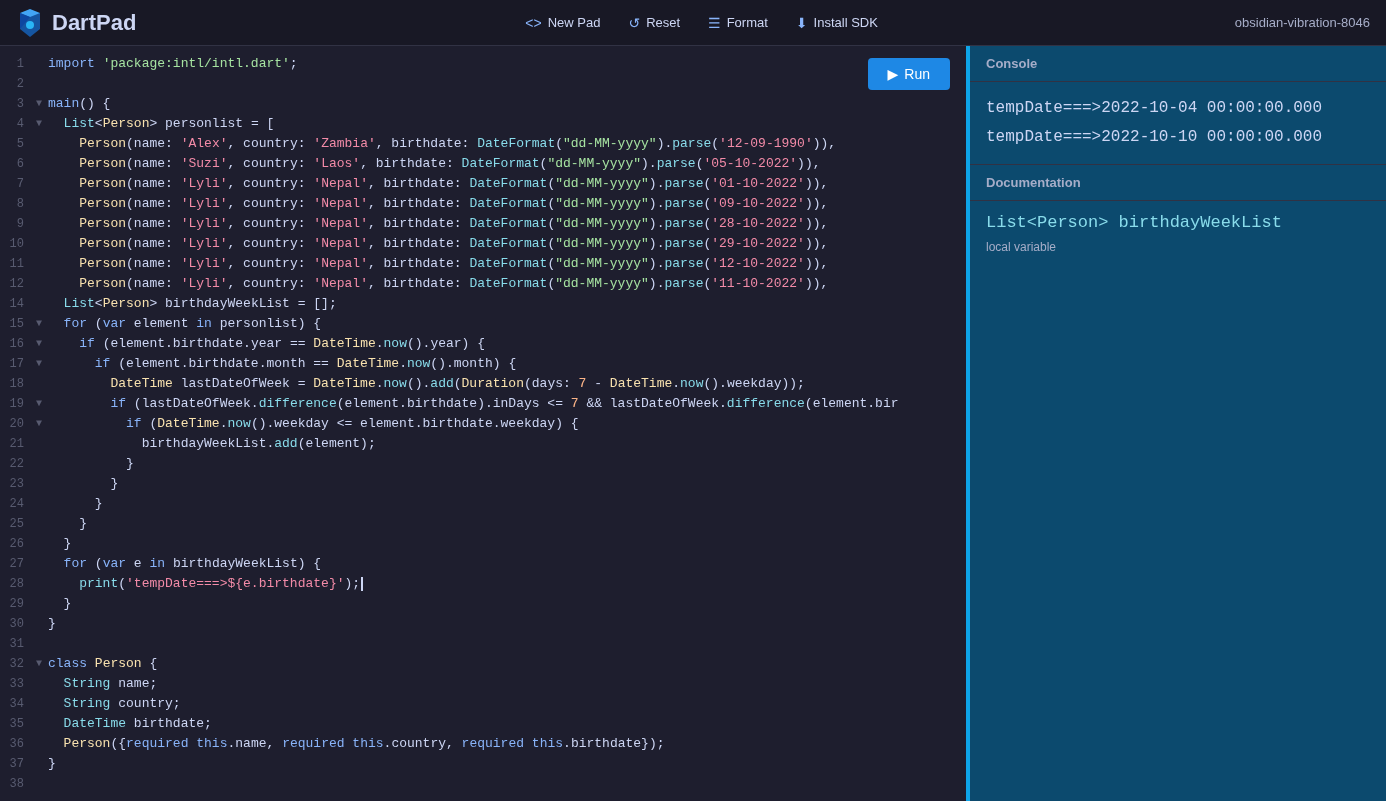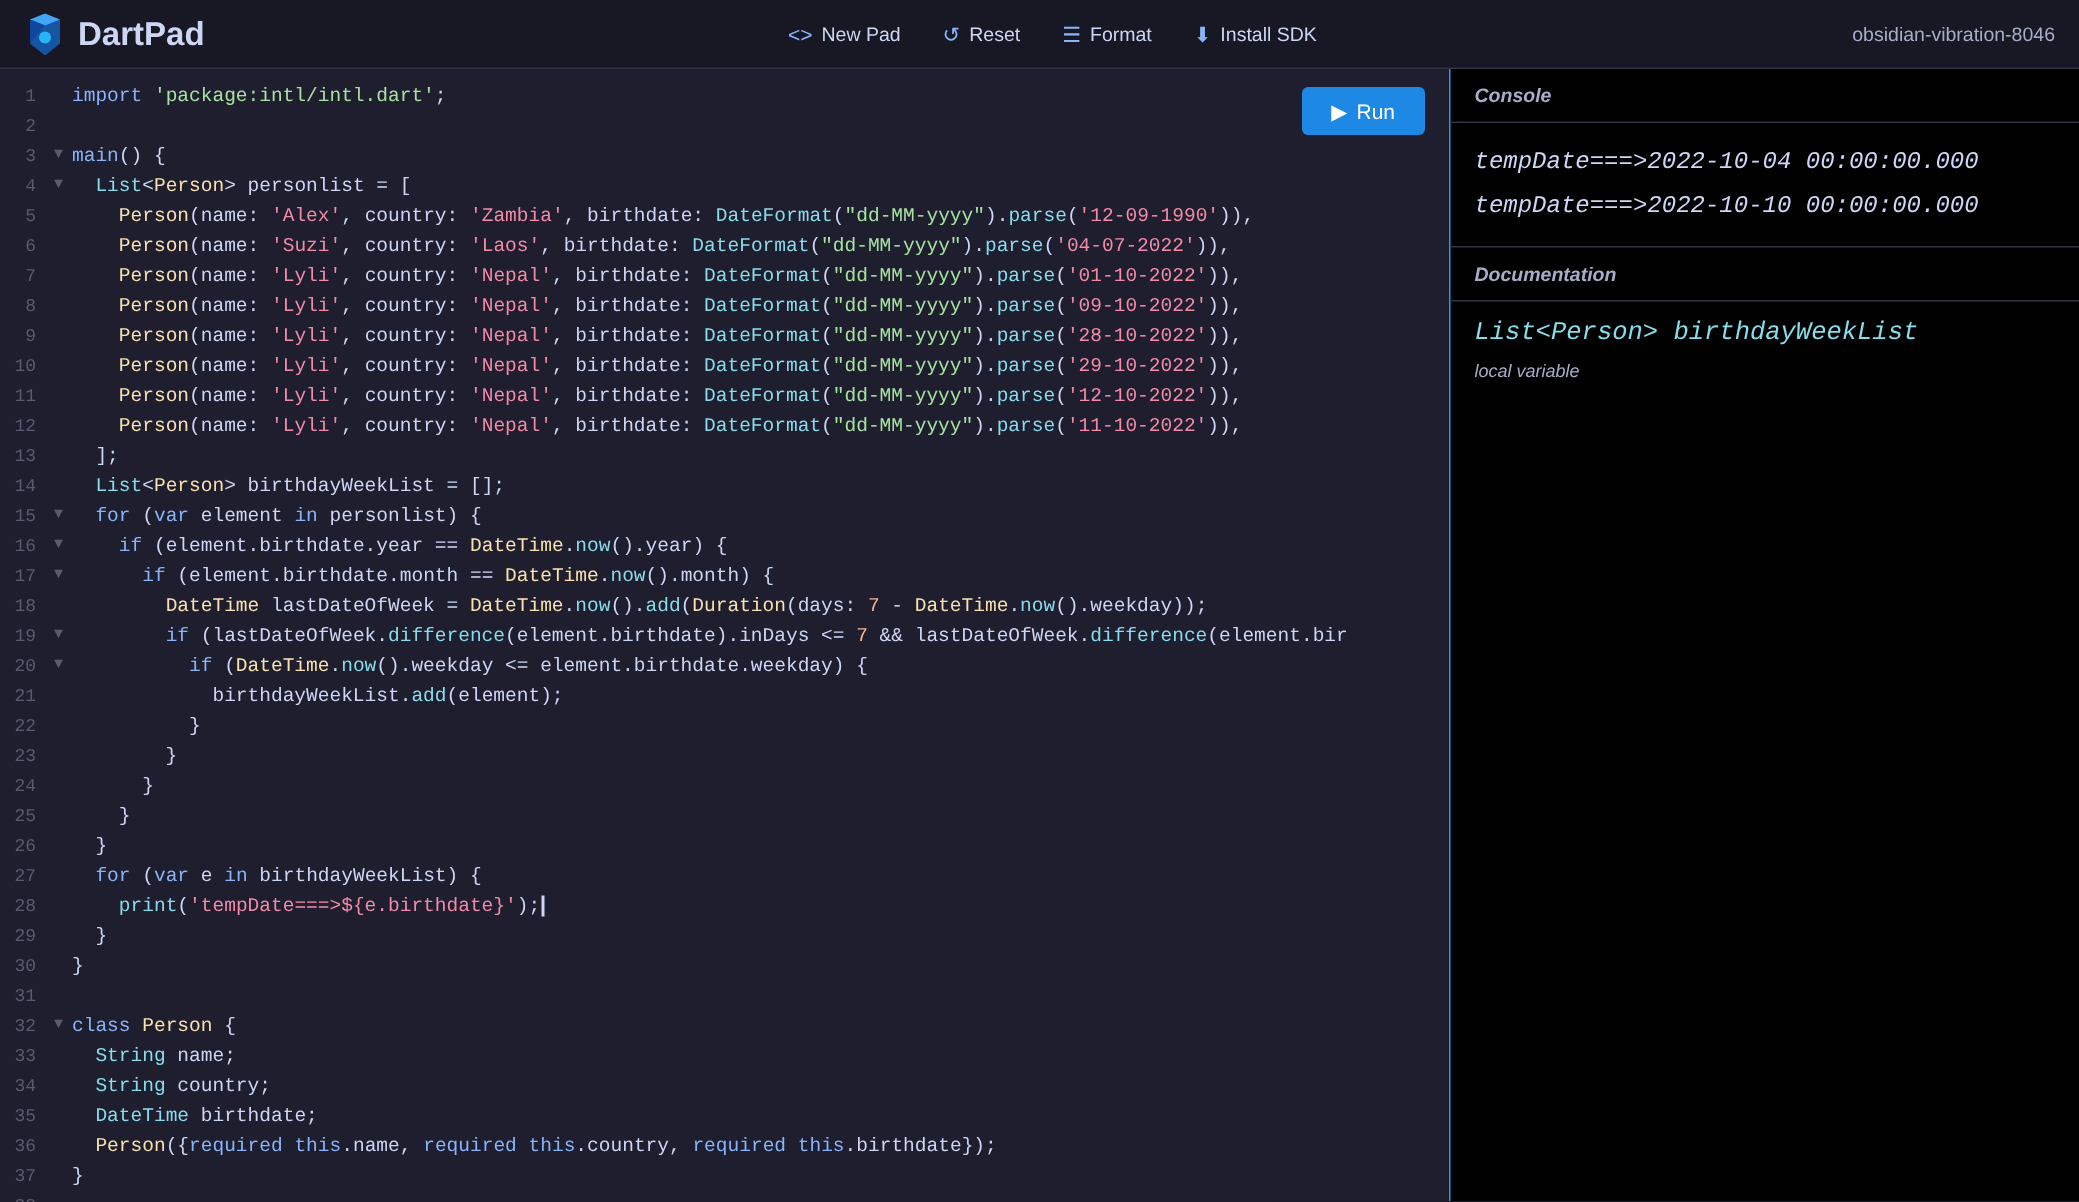--- a/index.html
+++ b/index.html
@@ -148,25 +148,24 @@
     .str2 { color: #f38ba8; } 
     .cls { color: #f9e2af; }
     .num { color: #fab387; }
     .var { color: #cdd6f4; }
     .type { color: #89dceb; }
     .prop { color: #cdd6f4; }
     
     #right-panel {
       width: 420px;
       min-width: 420px;
-      background: #000000;
-      border-left: 1px solid #0ea5e9;
+      background: #0c4a6e;
+      border-left: 4px solid #0ea5e9;
       display: flex;
       flex-direction: column;
-      font-style: italic;
     }
     #console-section {
       flex: 0 0 auto;
       border-bottom: 1px solid #313244;
     }
     #console-header {
       padding: 10px 16px;
       color: #a6adc8;
       font-family: sans-serif;
       font-size: 13px;
@@ -281,21 +280,21 @@
 
       <div class="code-line">
         <span class="line-num">5</span>
         <span class="fold-arrow"> </span>
         <span class="code-content">    <span class="cls">Person</span>(<span class="prop">name:</span> <span class="str2">'Alex'</span>, <span class="prop">country:</span> <span class="str2">'Zambia'</span>, <span class="prop">birthdate:</span> <span class="fn">DateFormat</span>(<span class="str">"dd-MM-yyyy"</span>).<span class="fn">parse</span>(<span class="str2">'12-09-1990'</span>)),</span>
       </div>
 
       <div class="code-line">
         <span class="line-num">6</span>
         <span class="fold-arrow"> </span>
-        <span class="code-content">    <span class="cls">Person</span>(<span class="prop">name:</span> <span class="str2">'Suzi'</span>, <span class="prop">country:</span> <span class="str2">'Laos'</span>, <span class="prop">birthdate:</span> <span class="fn">DateFormat</span>(<span class="str">"dd-MM-yyyy"</span>).<span class="fn">parse</span>(<span class="str2">'04-07-2022'</span>)),</span>
+        <span class="code-content">    <span class="cls">Person</span>(<span class="prop">name:</span> <span class="str2">'Suzi'</span>, <span class="prop">country:</span> <span class="str2">'Laos'</span>, <span class="prop">birthdate:</span> <span class="fn">DateFormat</span>(<span class="str">"dd-MM-yyyy"</span>).<span class="fn">parse</span>(<span class="str2">'05-10-2022'</span>)),</span>
       </div>
 
       <div class="code-line">
         <span class="line-num">7</span>
         <span class="fold-arrow"> </span>
         <span class="code-content">    <span class="cls">Person</span>(<span class="prop">name:</span> <span class="str2">'Lyli'</span>, <span class="prop">country:</span> <span class="str2">'Nepal'</span>, <span class="prop">birthdate:</span> <span class="fn">DateFormat</span>(<span class="str">"dd-MM-yyyy"</span>).<span class="fn">parse</span>(<span class="str2">'01-10-2022'</span>)),</span>
       </div>
 
       <div class="code-line">
         <span class="line-num">8</span>
@@ -320,25 +319,20 @@
         <span class="fold-arrow"> </span>
         <span class="code-content">    <span class="cls">Person</span>(<span class="prop">name:</span> <span class="str2">'Lyli'</span>, <span class="prop">country:</span> <span class="str2">'Nepal'</span>, <span class="prop">birthdate:</span> <span class="fn">DateFormat</span>(<span class="str">"dd-MM-yyyy"</span>).<span class="fn">parse</span>(<span class="str2">'12-10-2022'</span>)),</span>
       </div>
 
       <div class="code-line">
         <span class="line-num">12</span>
         <span class="fold-arrow"> </span>
         <span class="code-content">    <span class="cls">Person</span>(<span class="prop">name:</span> <span class="str2">'Lyli'</span>, <span class="prop">country:</span> <span class="str2">'Nepal'</span>, <span class="prop">birthdate:</span> <span class="fn">DateFormat</span>(<span class="str">"dd-MM-yyyy"</span>).<span class="fn">parse</span>(<span class="str2">'11-10-2022'</span>)),</span>
       </div>
 
-      <div class="code-line">
-        <span class="line-num">13</span>
-        <span class="fold-arrow"> </span>
-        <span class="code-content">  ];</span>
-      </div>
 
       <div class="code-line">
         <span class="line-num">14</span>
         <span class="fold-arrow"> </span>
         <span class="code-content">  <span class="type">List</span>&lt;<span class="cls">Person</span>&gt; <span class="var">birthdayWeekList</span> = [];</span>
       </div>
 
       <div class="code-line">
         <span class="line-num">15</span>
         <span class="fold-arrow">▼</span>

